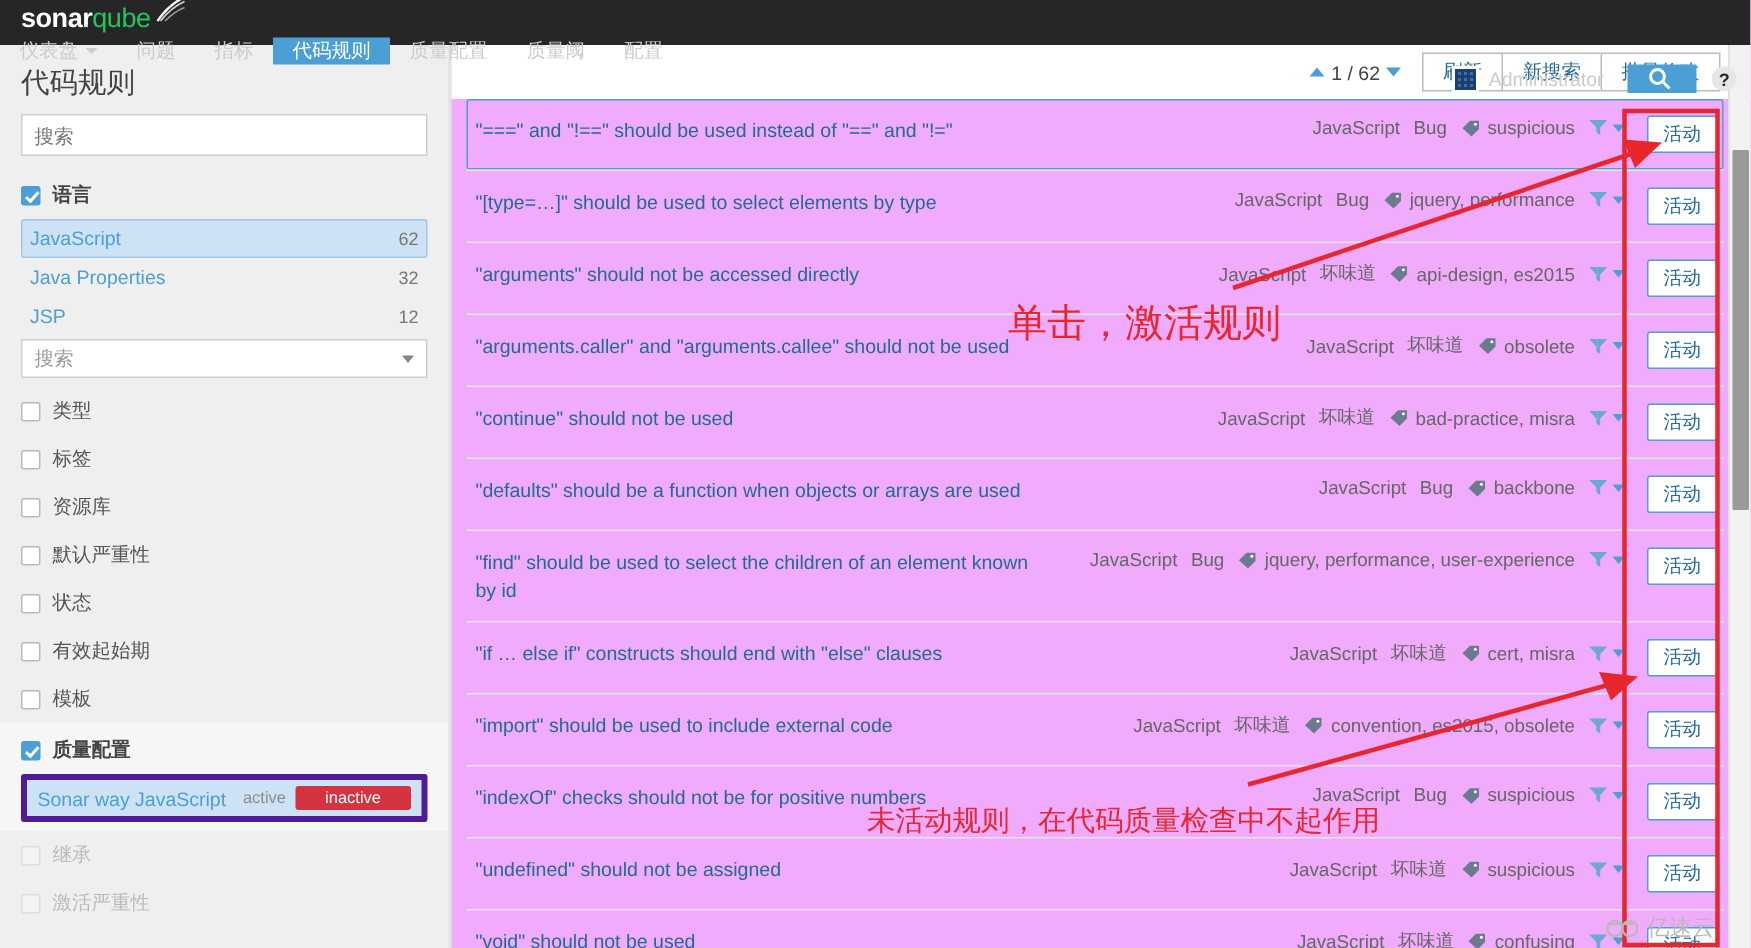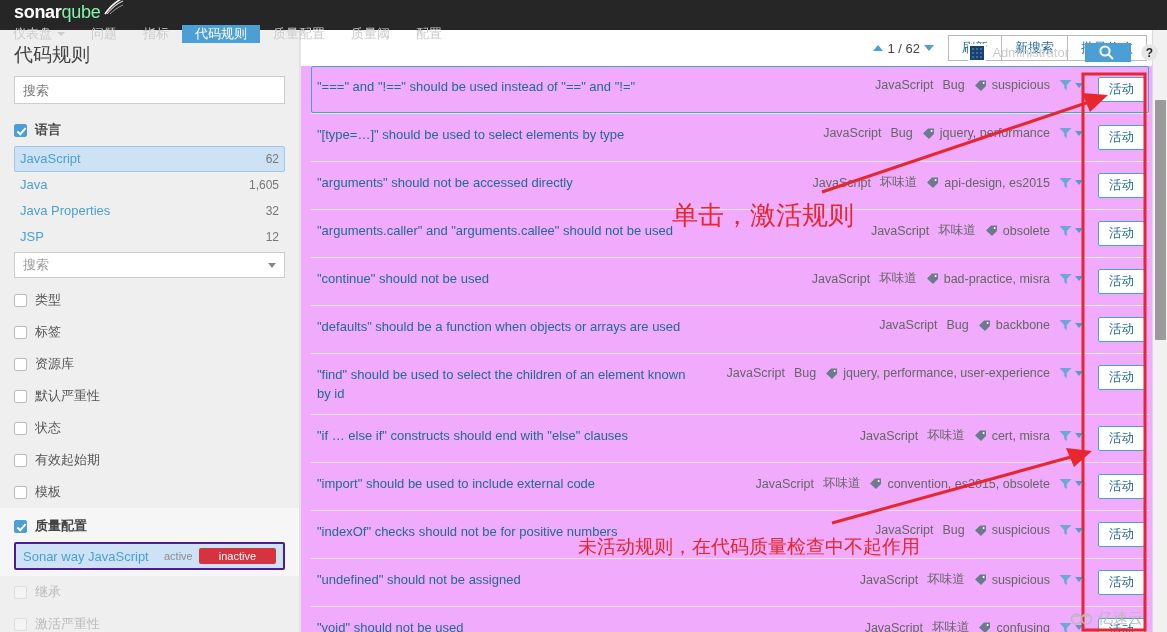--- a/index.html
+++ b/index.html
@@ -26,21 +26,21 @@
   }
   #brand {
     display:flex; align-items:center;
     padding: 0 14px 0 14px;
     color:#fff;
     font-size: 18px;
     letter-spacing: -0.3px;
     position: relative;
   }
   #brand .b1 { font-weight: 700; color:#fff; }
-  #brand .b2 { font-weight: 300; color:#86efac; }
+  #brand .b2 { font-weight: 300; color:#22c55e; }
   #brand .swoosh {
     display:inline-block;
     margin-left: 3px;
     position: relative;
     top:-4px;
   }
   .navtabs { display:flex; align-items:stretch; }
   .navtab {
     display:flex; align-items:center;
     padding: 0 13px;
@@ -192,21 +192,21 @@
   .facet-select .dcaret {
     border-left:4px solid transparent;
     border-right:4px solid transparent;
     border-top:5px solid #888;
   }
   .qp-block { background:#f6f6f6; padding: 2px 0 6px 0; }
   .qp-row {
     margin: 0 14px;
     display:flex; align-items:center;
     background:#cde3f5;
-    border:2px solid #4c1d95;
+    border:4px solid #4c1d95;
     border-radius:2px;
     padding: 4px 7px;
     cursor:pointer;
   }
   .qp-name { color:#4b9fd5; font-size:13px; flex:1; }
   .qp-active {
     color:#8c8c8c; font-size:11px; margin-right:6px;
   }
   .qp-inactive {
     background:#d4333f; color:#fff;
@@ -469,24 +469,20 @@
       <div class="facet-head on">
         <span class="cbox checked"></span>
         <span>语言</span>
       </div>
       <div class="facet-list">
         <div class="facet-item selected">
           <span>JavaScript</span>
           <span class="cnt">62</span>
         </div>
         <div class="facet-item">
-          <span>Java</span>
-          <span class="cnt">1,605</span>
-        </div>
-        <div class="facet-item">
           <span>Java Properties</span>
           <span class="cnt">32</span>
         </div>
         <div class="facet-item">
           <span>JSP</span>
           <span class="cnt">12</span>
         </div>
         <div class="facet-select">
           <span>搜索</span>
           <span class="dcaret"></span>

